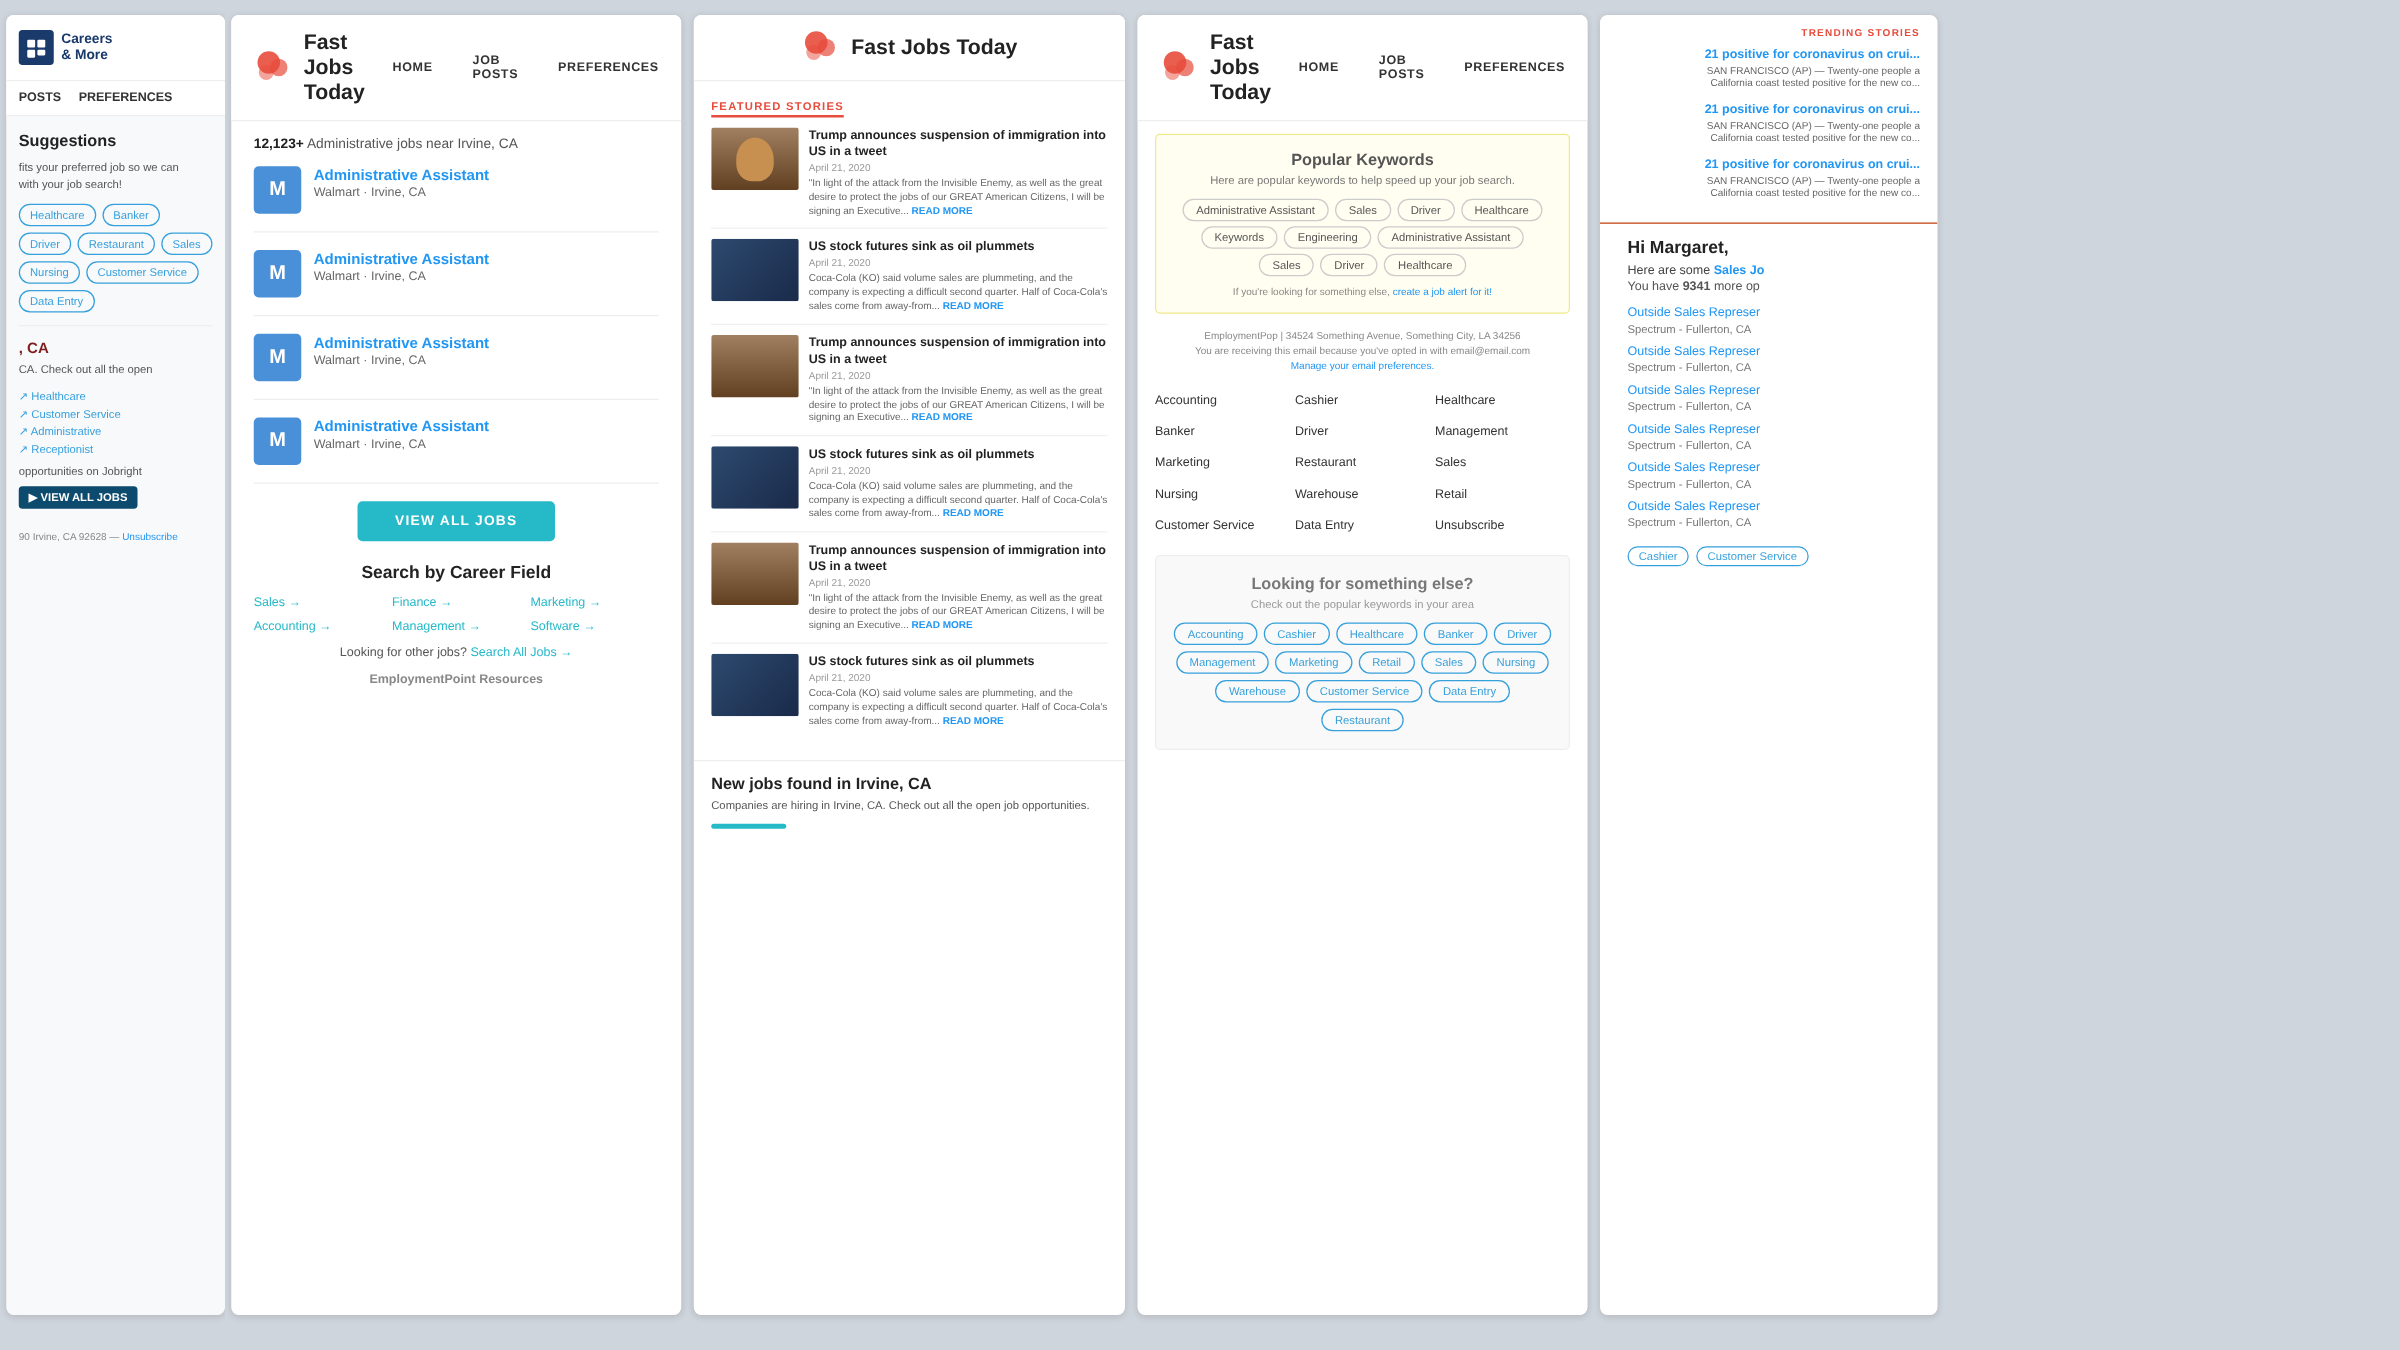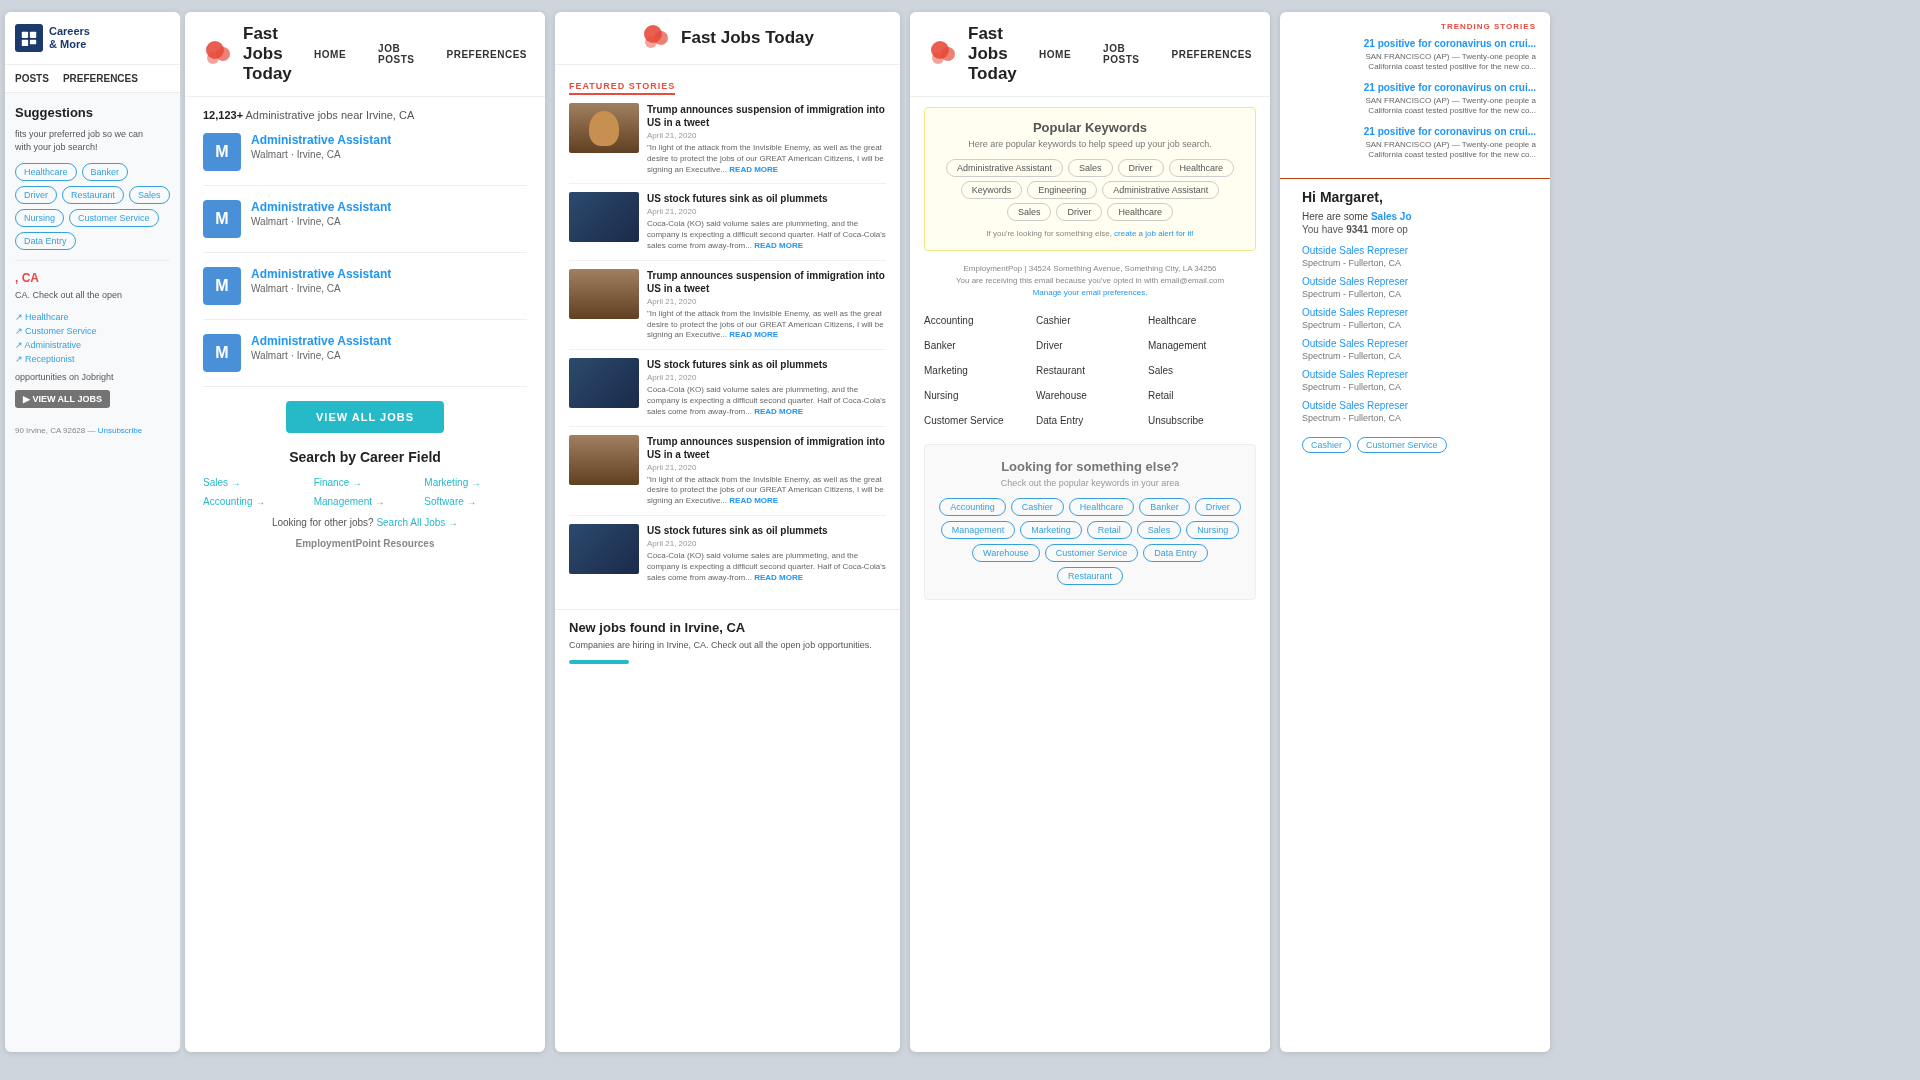--- a/index.html
+++ b/index.html
@@ -42,26 +42,26 @@
     .p1-tags { display: flex; flex-wrap: wrap; gap: 5px; margin-bottom: 8px; }
     .p1-tag {
       border: 1px solid #36a0dc;
       color: #36a0dc;
       border-radius: 14px;
       padding: 3px 8px;
       font-size: 9px;
       cursor: pointer;
     }
     .p1-divider { height: 1px; background: #eee; margin: 10px 0; }
-    .p1-city { font-size: 12px; font-weight: bold; color: #ef4444; margin-bottom: 4px; }
+    .p1-city { font-size: 12px; font-weight: bold; color: #7f1d1d; margin-bottom: 4px; }
     .p1-city-desc { font-size: 9px; color: #555; line-height: 1.4; margin-bottom: 10px; }
     .p1-links { display: flex; flex-direction: column; gap: 4px; margin-bottom: 8px; }
     .p1-link { font-size: 9px; color: #36a0dc; }
     .p1-link::before { content: '↗ '; }
-    .p1-promo { background: #737373; color: white; border-radius: 3px; padding: 4px 8px; font-size: 9px; font-weight: bold; display: inline-block; margin-bottom: 8px; }
+    .p1-promo { background: #0c4a6e; color: white; border-radius: 3px; padding: 4px 8px; font-size: 9px; font-weight: bold; display: inline-block; margin-bottom: 8px; }
     .p1-footer { font-size: 8px; color: #888; margin-top: 10px; }
 
     
     .p2-header {
       background: white;
       padding: 12px 18px;
       border-bottom: 1px solid #eee;
       display: flex;
       align-items: center;
       justify-content: space-between;

